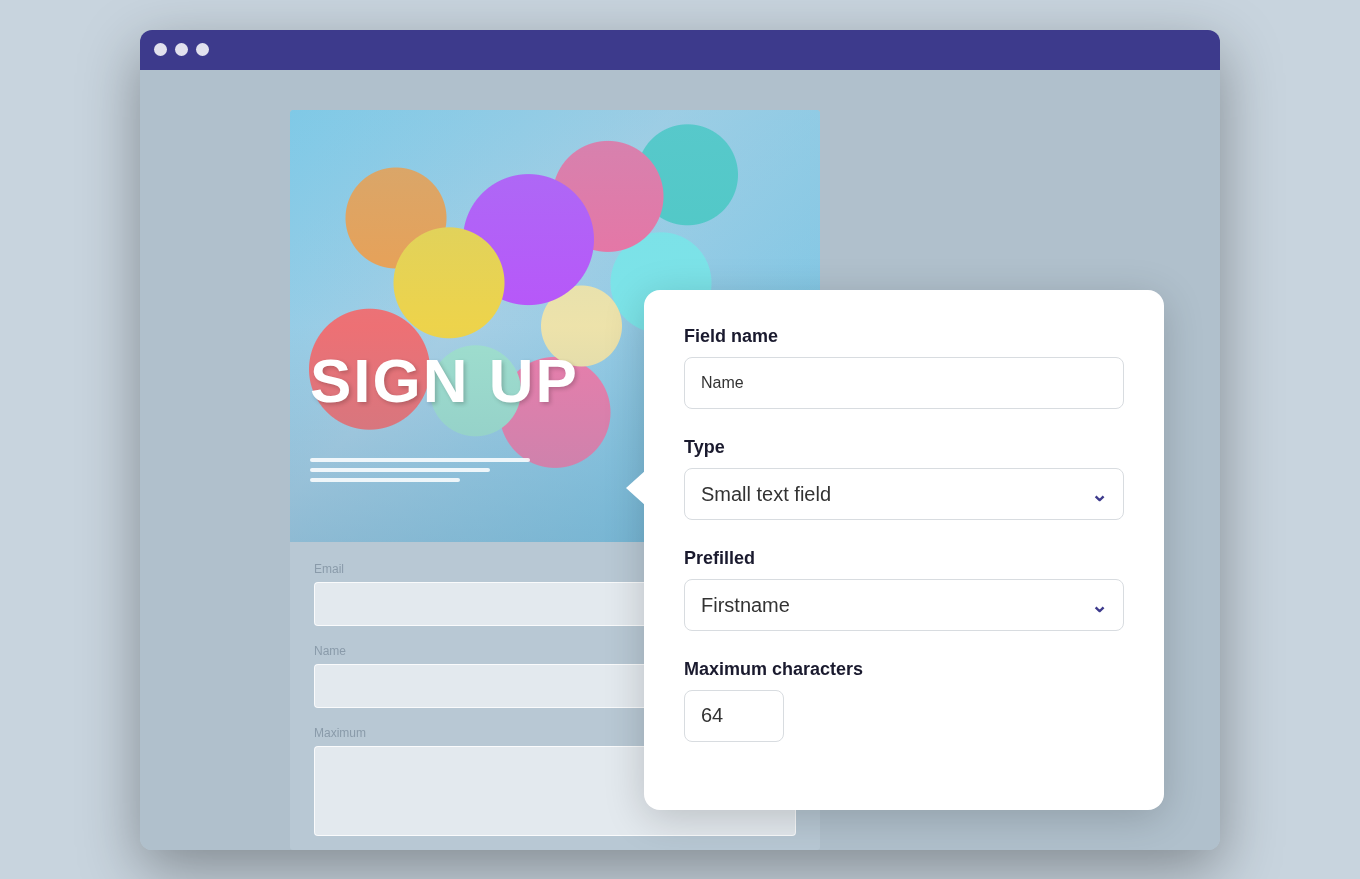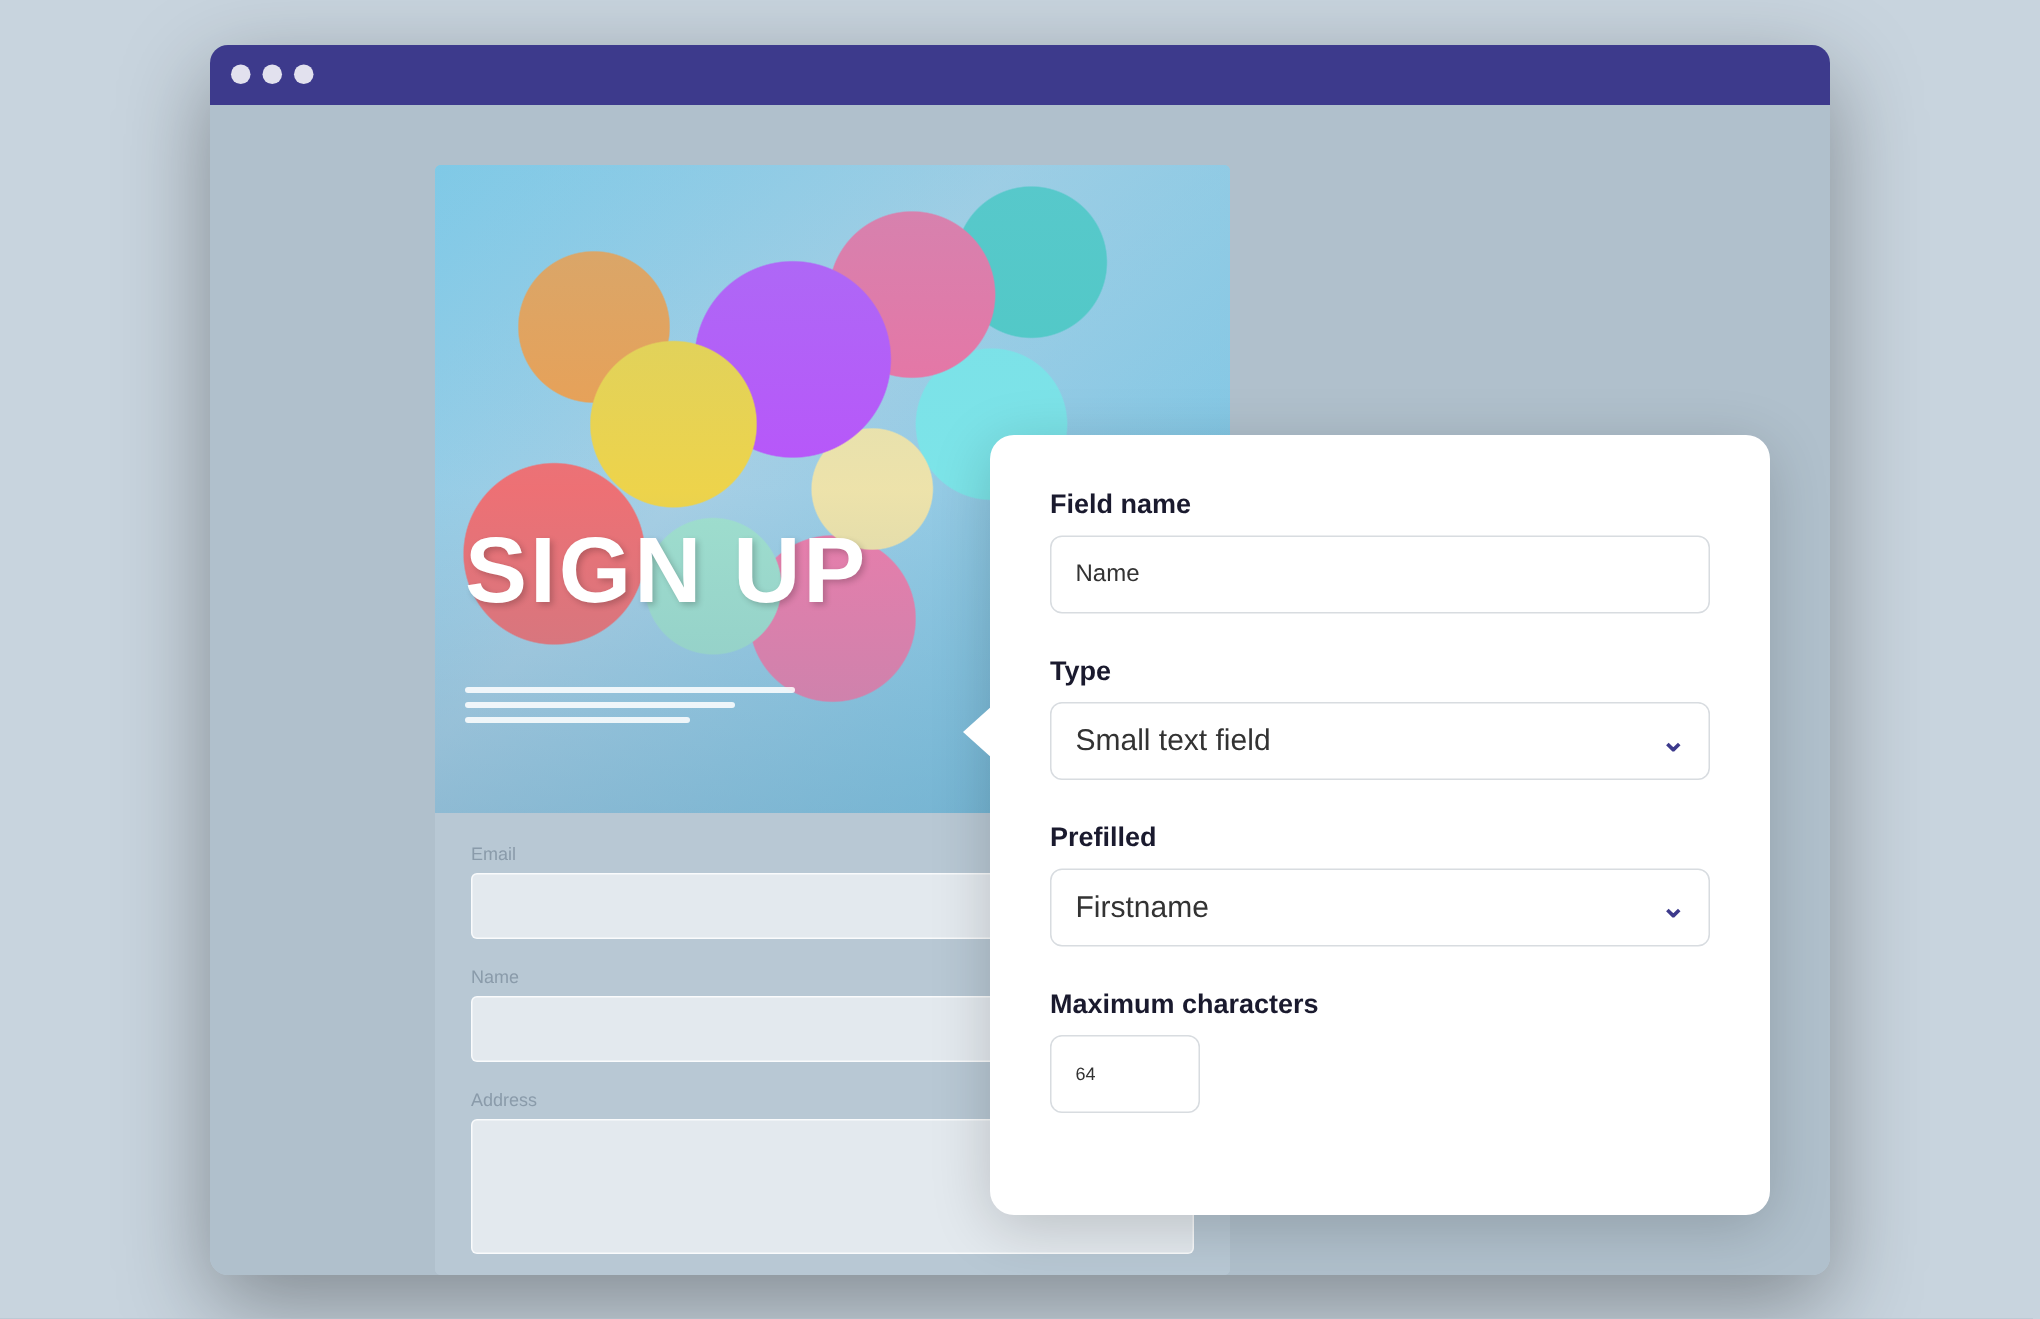--- a/index.html
+++ b/index.html
@@ -156,21 +156,21 @@
       background: rgba(255,255,255,0.6);
       border: 1px solid rgba(255,255,255,0.8);
       border-radius: 4px;
       outline: none;
       resize: none;
     }
 
     
     .properties-panel {
       position: absolute;
-      right: 40px;
+      right: 56px;
       top: 220px;
       width: 520px;
       background: #fff;
       border-radius: 16px;
       box-shadow: 0 8px 40px rgba(0,0,0,0.18);
       padding: 36px 40px 40px;
       z-index: 10;
     }
 
     .prop-section {
@@ -226,21 +226,21 @@
       font-size: 20px;
       font-weight: 700;
     }
 
     .prop-number-input {
       width: 100px;
       height: 52px;
       border: 1.5px solid #d8dce0;
       border-radius: 8px;
       padding: 0 16px;
-      font-size: 12px;
+      font-size: 20px;
       color: #333;
       outline: none;
       background: #fff;
     }
 
     
     .properties-panel::before {
       content: '';
       position: absolute;
       left: -18px;
@@ -286,21 +286,21 @@
           <label class="form-label">Email</label>
           <input class="form-input" type="email" style="">
         </div>
 
         <div class="form-field">
           <label class="form-label">Name</label>
           <input class="form-input" type="text" style="">
         </div>
 
         <div class="form-field">
-          <label class="form-label">Address</label>
+          <label class="form-label">Maximum</label>
           <textarea class="form-textarea" style=""></textarea>
         </div>
 
       </div>
     </div>
 
     <div class="properties-panel">
 
       <div class="prop-section">
         <span class="prop-label">Field name</span>

